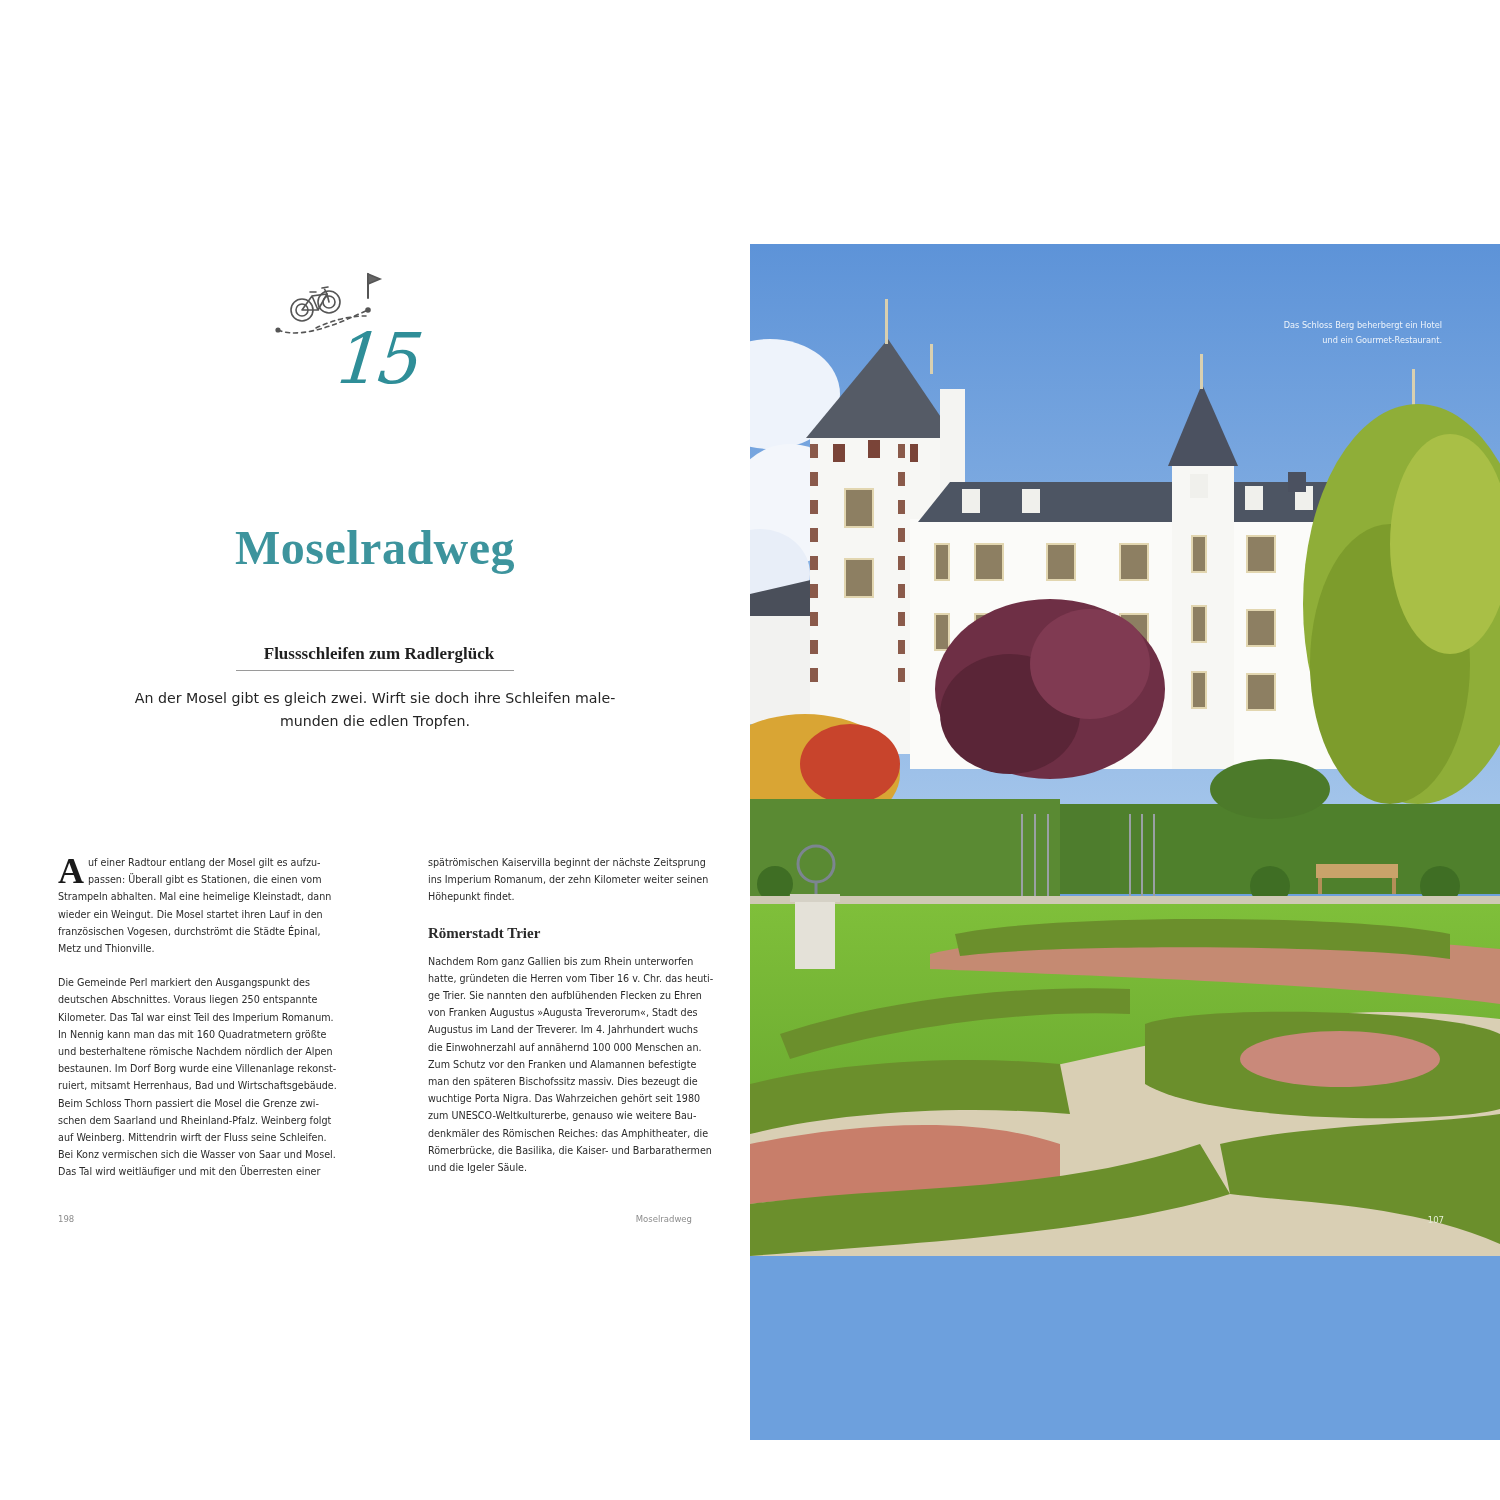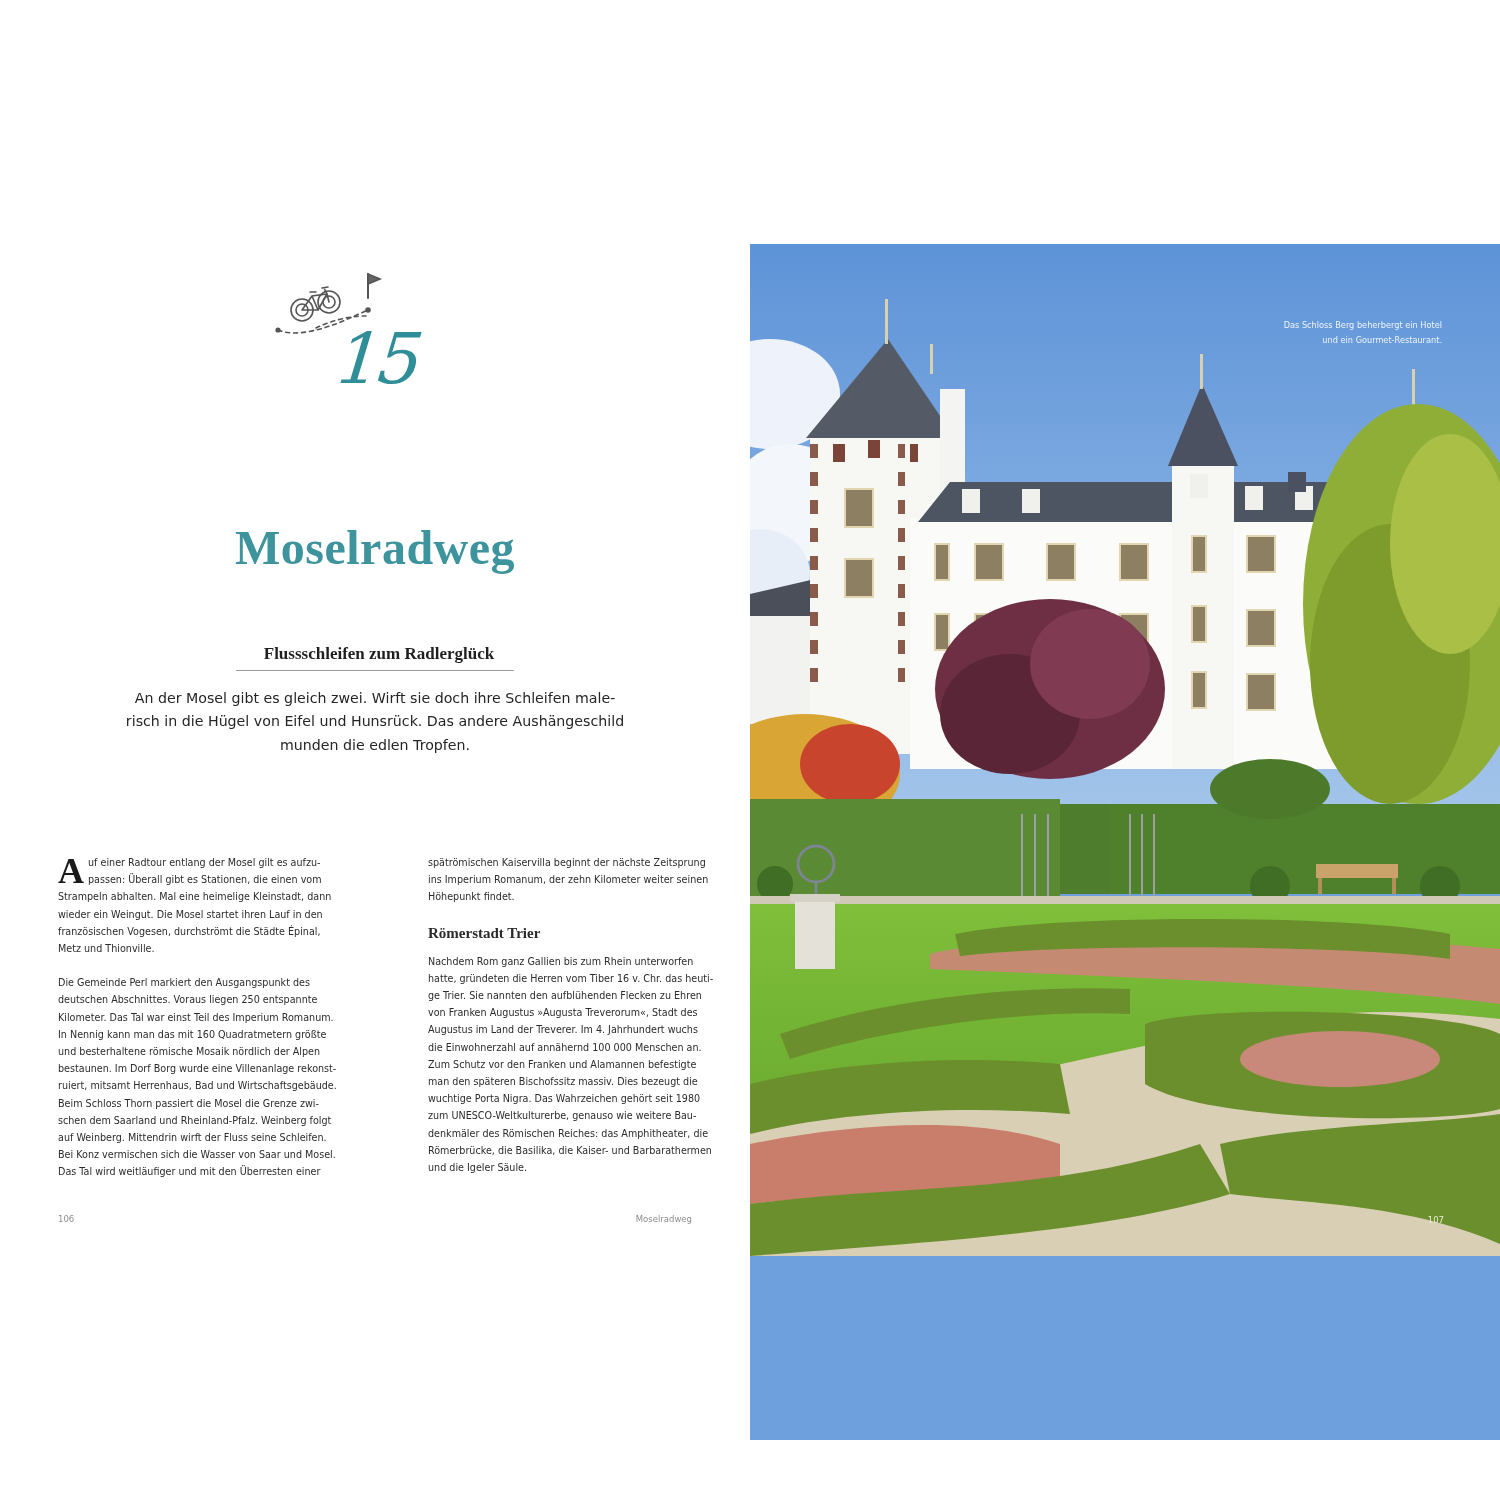--- a/index.html
+++ b/index.html
@@ -62,40 +62,39 @@
 
     <div class="tour-number">15</div>
 
     <h1 class="title" style="margin:0;">Moselradweg</h1>
 
     <h2 class="subtitle" style="margin:4px;">Flussschleifen zum Radlerglück</h2>
     <div class="subtitle-rule"></div>
 
     <div class="intro">
       <span>An der Mosel gibt es gleich zwei. Wirft sie doch ihre Schleifen male-</span>
-      <span>risch in die Hügel von Eifel und Hunsrück. Das andere Aushängeschild</span>
       <span>munden die edlen Tropfen.</span>
     </div>
 
     <div class="col col-left">
       <p>
         <span class="dropcap">A</span>
         <span class="ln">uf einer Radtour entlang der Mosel gilt es aufzu-</span>
         <span class="ln">passen: Überall gibt es Stationen, die einen vom</span>
         <span class="ln" style="clear:left;">Strampeln abhalten. Mal eine heimelige Kleinstadt, dann</span>
         <span class="ln">wieder ein Weingut. Die Mosel startet ihren Lauf in den</span>
         <span class="ln">französischen Vogesen, durchströmt die Städte Épinal,</span>
         <span class="ln">Metz und Thionville.</span>
       </p>
       <p>
         <span class="ln">Die Gemeinde Perl markiert den Ausgangspunkt des</span>
         <span class="ln">deutschen Abschnittes. Voraus liegen 250 entspannte</span>
         <span class="ln">Kilometer. Das Tal war einst Teil des Imperium Romanum.</span>
         <span class="ln">In Nennig kann man das mit 160 Quadratmetern größte</span>
-        <span class="ln">und besterhaltene römische Mosaik nördlich der Alpen</span>
+        <span class="ln">und besterhaltene römische Nachdem nördlich der Alpen</span>
         <span class="ln">bestaunen. Im Dorf Borg wurde eine Villenanlage rekonst-</span>
         <span class="ln">ruiert, mitsamt Herrenhaus, Bad und Wirtschaftsgebäude.</span>
         <span class="ln">Beim Schloss Thorn passiert die Mosel die Grenze zwi-</span>
         <span class="ln">schen dem Saarland und Rheinland-Pfalz. Weinberg folgt</span>
         <span class="ln">auf Weinberg. Mittendrin wirft der Fluss seine Schleifen.</span>
         <span class="ln">Bei Konz vermischen sich die Wasser von Saar und Mosel.</span>
         <span class="ln">Das Tal wird weitläufiger und mit den Überresten einer</span>
       </p>
     </div>
 
@@ -116,21 +115,21 @@
         <span class="ln">Zum Schutz vor den Franken und Alamannen befestigte</span>
         <span class="ln">man den späteren Bischofssitz massiv. Dies bezeugt die</span>
         <span class="ln">wuchtige Porta Nigra. Das Wahrzeichen gehört seit 1980</span>
         <span class="ln">zum UNESCO-Weltkulturerbe, genauso wie weitere Bau-</span>
         <span class="ln">denkmäler des Römischen Reiches: das Amphitheater, die</span>
         <span class="ln">Römerbrücke, die Basilika, die Kaiser- und Barbarathermen</span>
         <span class="ln">und die Igeler Säule.</span>
       </p>
     </div>
 
-    <div class="folio folio-left">106</div>
+    <div class="folio folio-left">198</div>
     <div class="folio folio-right">Moselradweg</div>
   </section>
 
   <section class="photo">
     <svg viewBox="0 0 750 1012" preserveAspectRatio="none">
       <defs>
         <linearGradient id="sky" x1="0" y1="0" x2="0" y2="1">
           <stop offset="0" stop-color="#5d93d8"></stop>
           <stop offset="1" stop-color="#a9c9ec"></stop>
         </linearGradient>

